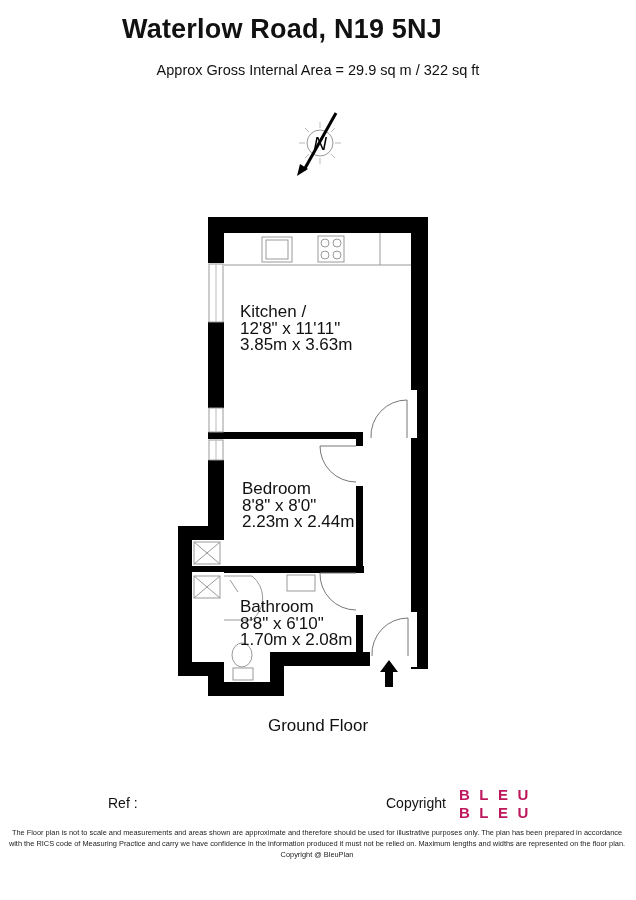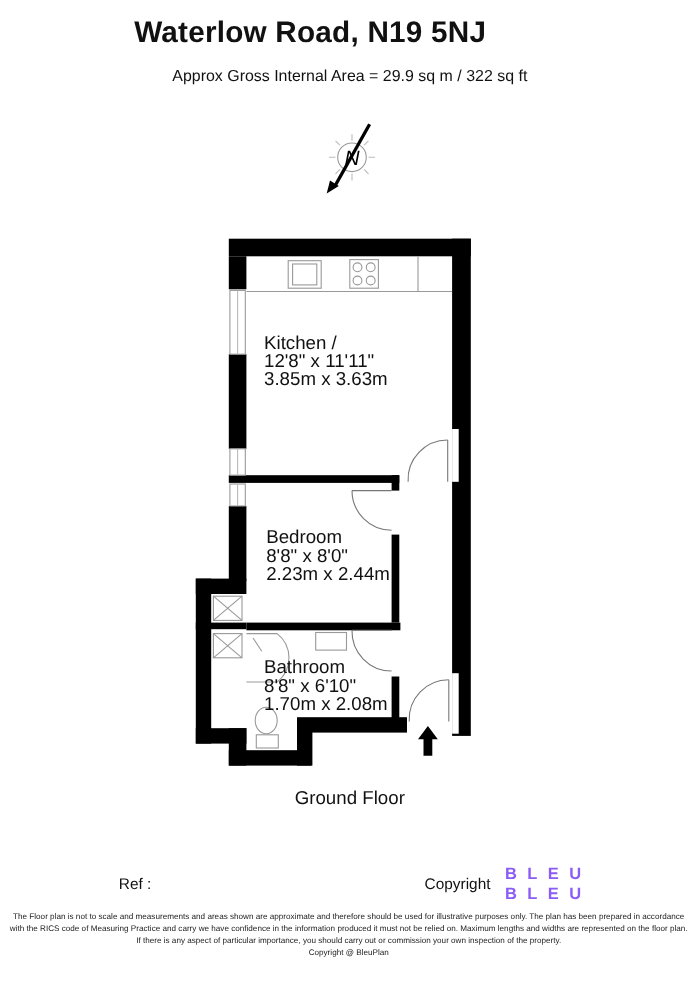--- a/index.html
+++ b/index.html
@@ -4,21 +4,21 @@
 <style>
   html,body{margin:0;padding:0;background:#fff;}
   body{width:636px;height:900px;position:relative;overflow:hidden;font-family:"Liberation Sans",sans-serif;color:#111;}
   .title{position:absolute;left:0;width:564px;top:14px;text-align:center;font-weight:bold;font-size:27px;letter-spacing:0.2px;}
   .subtitle{position:absolute;left:0;width:636px;top:62px;text-align:center;font-size:14.5px;}
   .compass{position:absolute;left:288px;top:108px;}
   .plan{position:absolute;left:0;top:0;}
   .floor-label{position:absolute;left:0;width:636px;top:716px;text-align:center;font-size:17px;}
   .ref{position:absolute;left:108px;top:795px;font-size:14px;}
   .copyright{position:absolute;left:386px;top:795px;font-size:14px;}
-  .logo{position:absolute;left:459px;top:786px;color:#8b5cf6;font-weight:bold;font-size:15px;letter-spacing:9.5px;line-height:18px;}
+  .logo{position:absolute;left:459px;top:786px;color:#be185d;font-weight:bold;font-size:15px;letter-spacing:9.5px;line-height:18px;}
   .disclaimer{position:absolute;left:0;width:634px;top:827px;text-align:center;font-size:7.4px;line-height:11px;color:#222;}
   .room-label{position:absolute;text-align:left;font-size:17px;line-height:16.5px;}
 </style>
 </head>
 <body>
 
 <div class="title">Waterlow Road, N19 5NJ</div>
 <div class="subtitle">Approx Gross Internal Area = 29.9 sq m / 322 sq ft</div>
 
 <svg class="compass" width="64" height="72" viewBox="0 0 64 72">
@@ -150,15 +150,14 @@
 <div class="ref">Ref  :</div>
 <div class="copyright">Copyright</div>
 <div class="logo">
   <div>BLEU</div>
   <div>BLEU</div>
 </div>
 
 <div class="disclaimer">
   <div>The Floor plan is not to scale and measurements and areas shown are approximate and therefore should be used for illustrative purposes only. The plan has been prepared in accordance</div>
   <div>with the RICS code of Measuring Practice and carry we have confidence in the information produced it must not be relied on. Maximum lengths and widths are represented on the floor plan.</div>
-  <div>If there is any aspect of particular importance, you should carry out or commission your own inspection of the property.</div>
   <div>Copyright @ BleuPlan</div>
 </div>
 
 </body></html>

